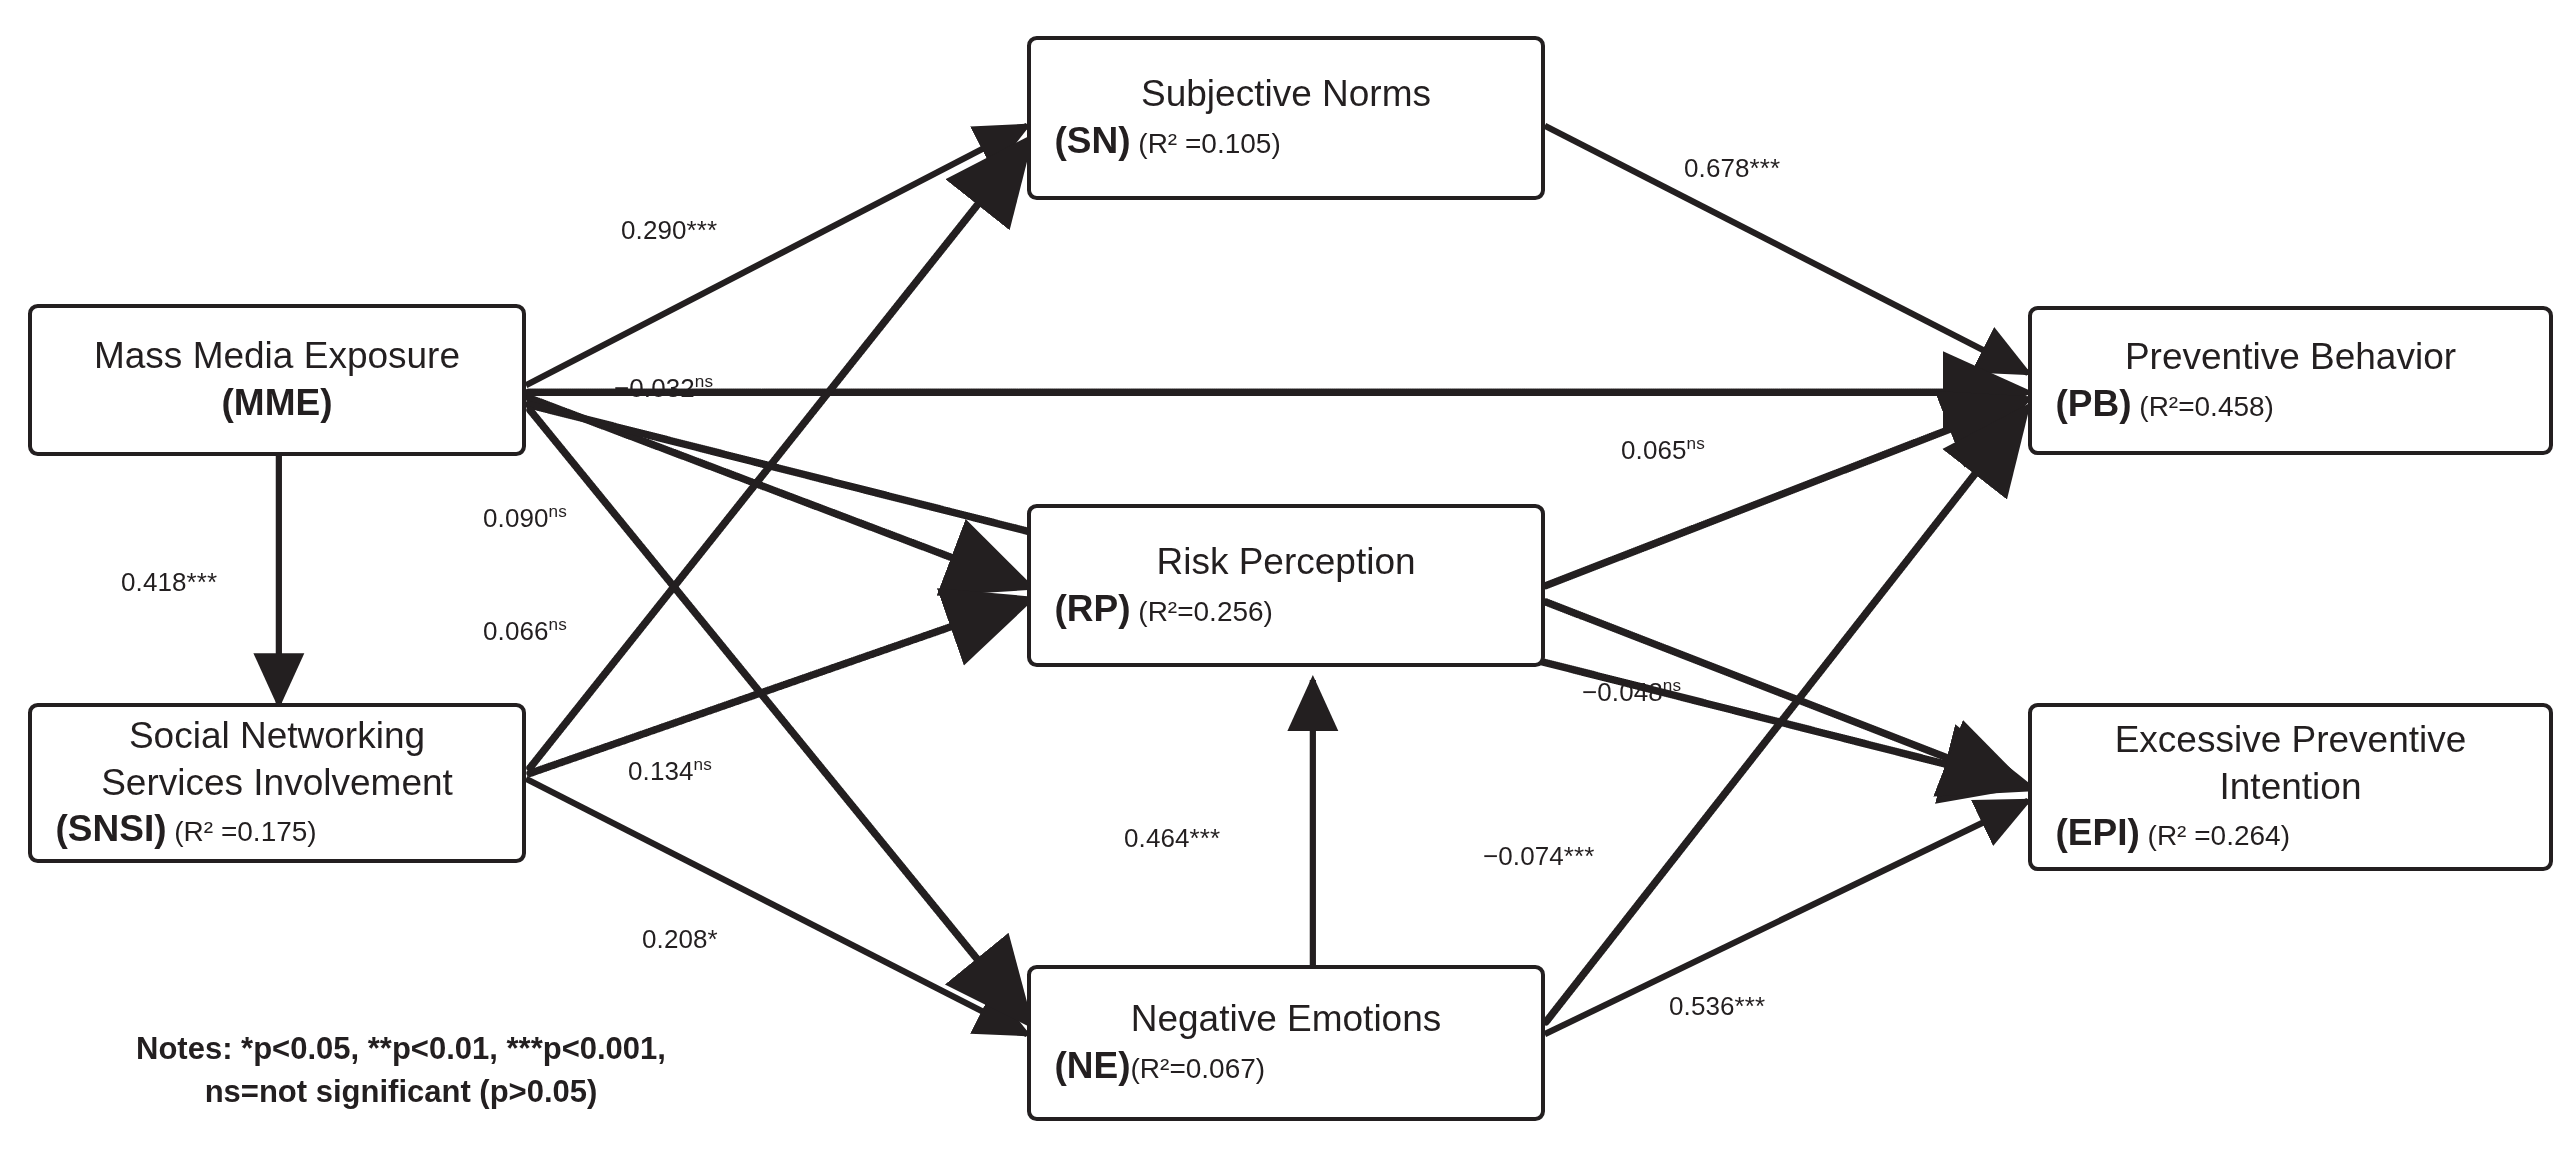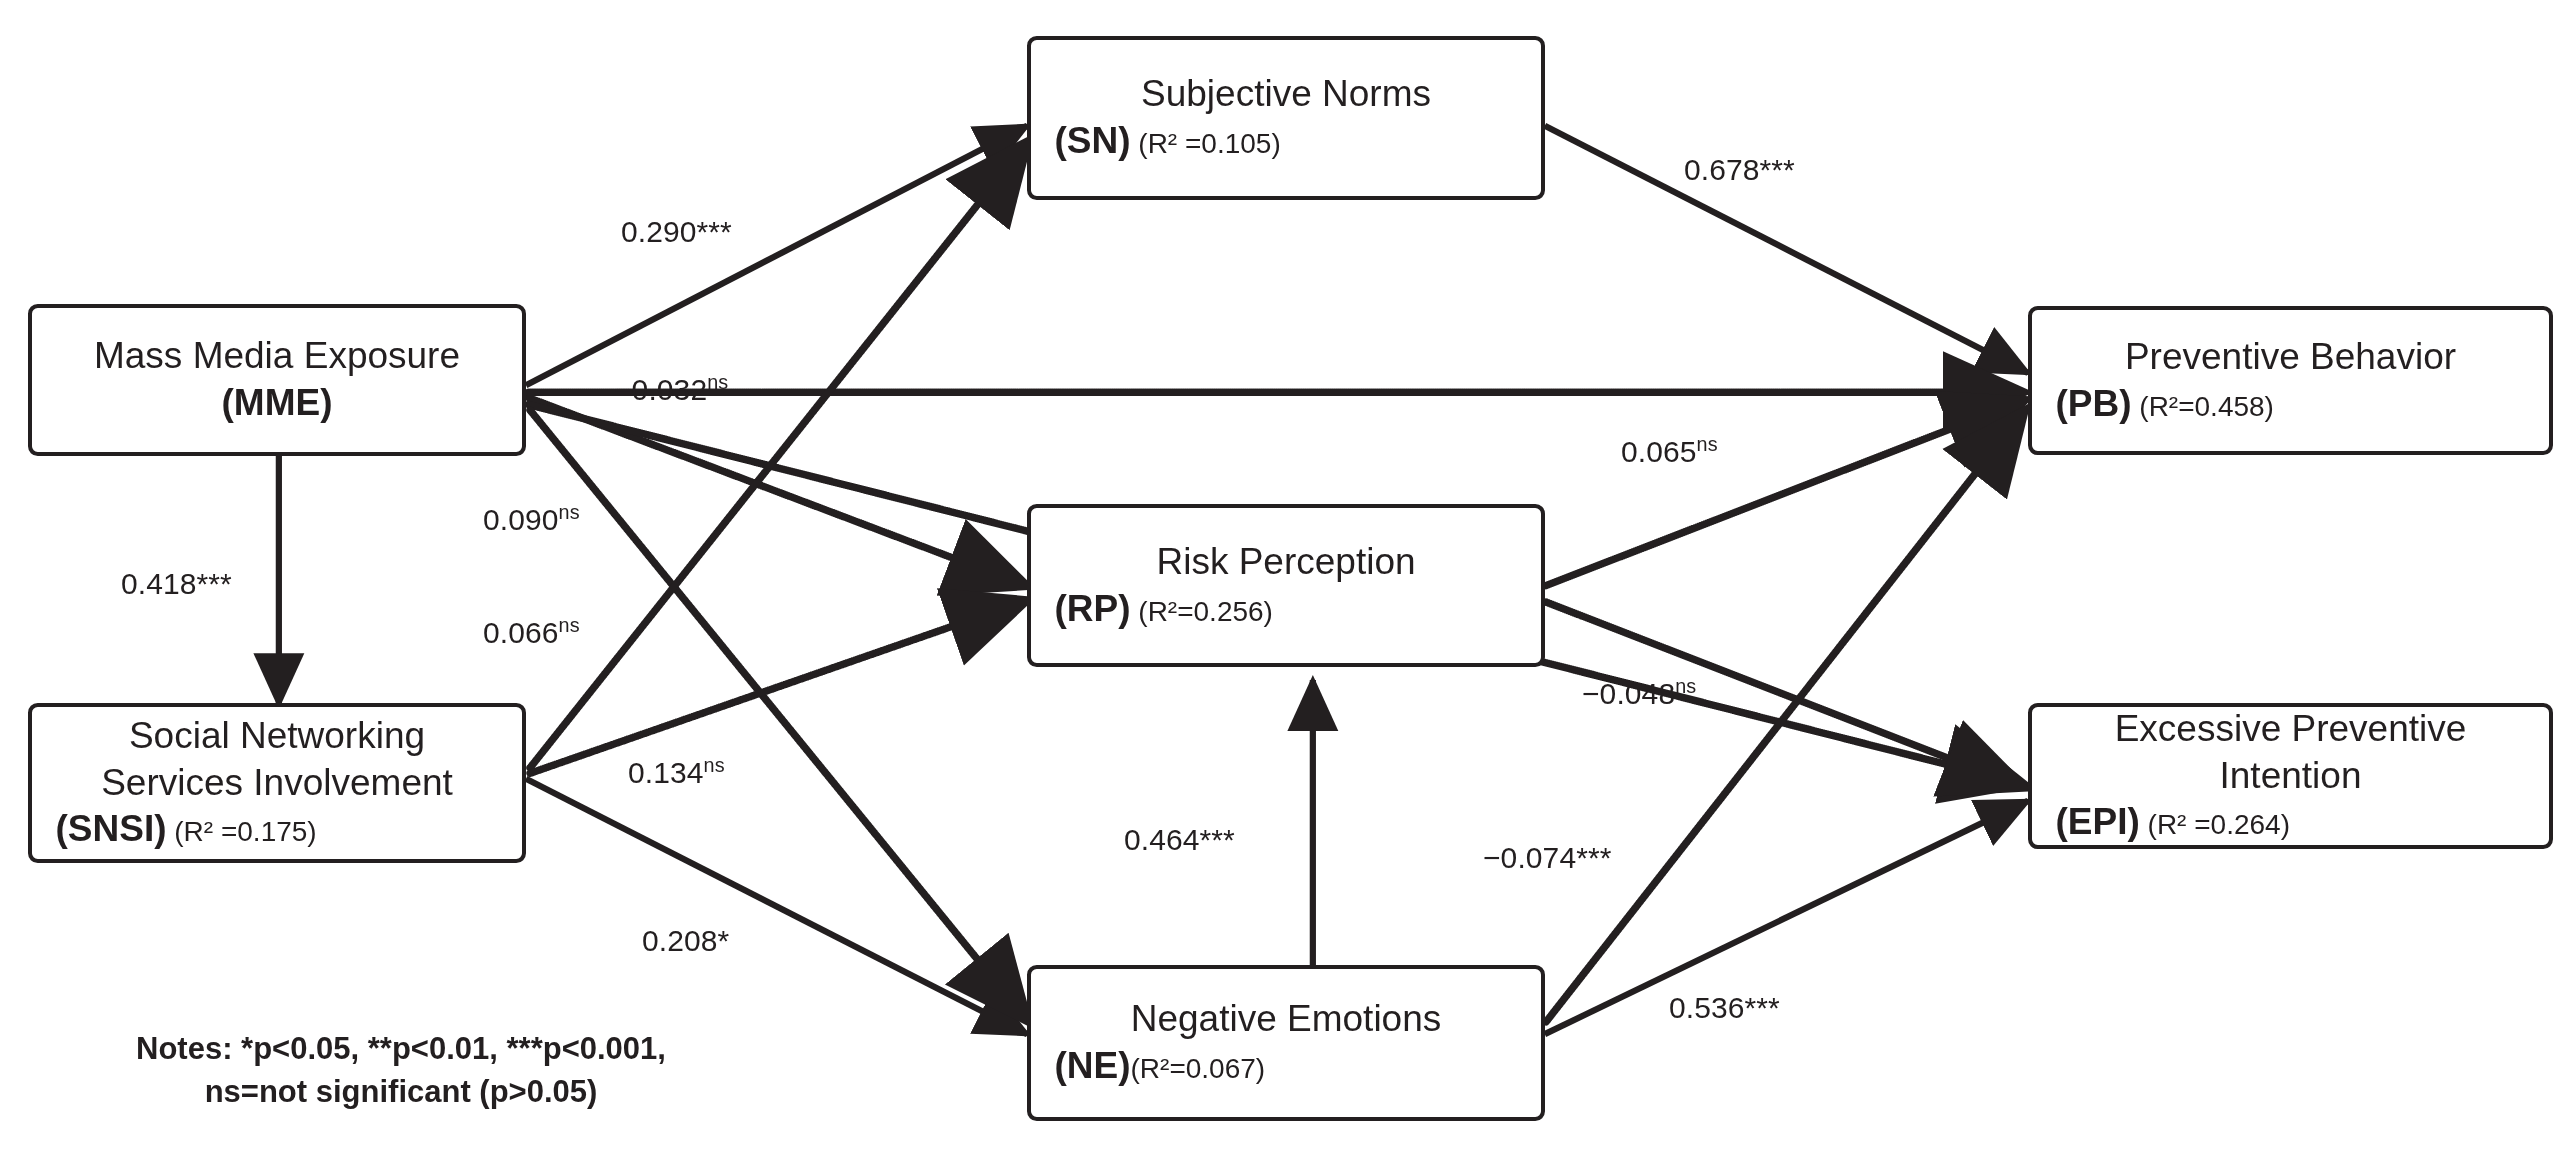--- a/index.html
+++ b/index.html
@@ -25,21 +25,21 @@
     line-height:1.26;
     color:#231f20;
     white-space:nowrap;
   }
   .node .ln.last{ text-align:left; }
   .node .abbr{ font-weight:bold; }
   .node .r2{ font-size:28px; }
 
   .plabel{
     position:absolute;
-    font-size:30px;
+    font-size:26px;
     color:#231f20;
     white-space:nowrap;
     z-index:4;
     letter-spacing:0.1px;
   }
   .plabel sup{ font-size:0.66em; vertical-align:super; }
 
   .notes{
     position:absolute;
     font-size:31px;
@@ -121,21 +121,21 @@
   <div class="node" style="left:1027px; top:965px; width:518px; height:156px;">
     <div class="ln">Negative Emotions</div>
     <div class="ln last"><span class="abbr">(NE)</span><span class="r2">(R²=0.067)</span></div>
   </div>
 
   <div class="node" style="left:2028px; top:306px; width:525px; height:149px;">
     <div class="ln">Preventive Behavior</div>
     <div class="ln last"><span class="abbr">(PB)</span><span class="r2"> (R²=0.458)</span></div>
   </div>
 
-  <div class="node" style="left:2028px; top:703px; width:525px; height:146px;">
+  <div class="node" style="left:2028px; top:703px; width:525px; height:168px;">
     <div class="ln">Excessive Preventive</div>
     <div class="ln">Intention</div>
     <div class="ln last"><span class="abbr">(EPI)</span><span class="r2"> (R² =0.264)</span></div>
   </div>
 
   <div class="plabel" style="left:621px; top:215px;">0.290***</div>
 
   <div class="plabel" style="left:614px; top:371px;"><span>−0.032</span><sup>ns</sup></div>
 
   <div class="plabel" style="left:483px; top:501px;"><span>0.090</span><sup>ns</sup></div>

